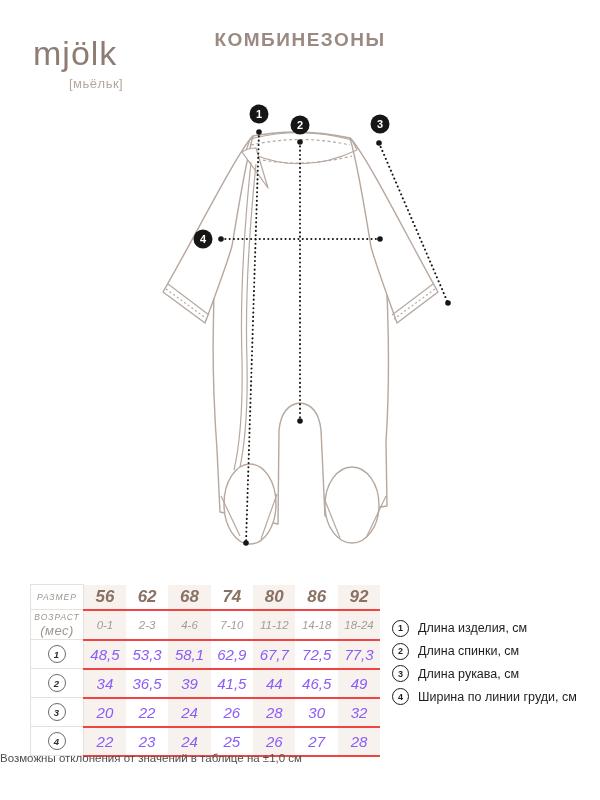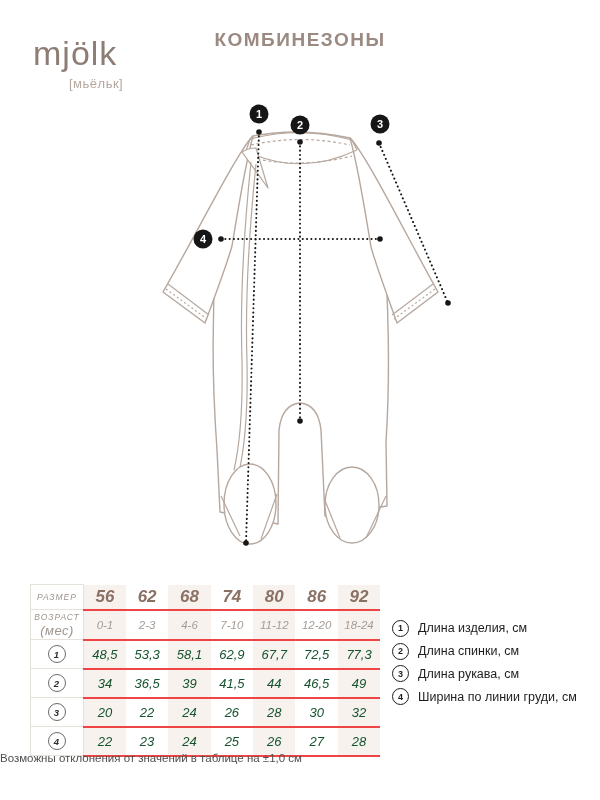--- a/index.html
+++ b/index.html
@@ -22,21 +22,21 @@
   .sizetable td{text-align:center;vertical-align:middle;padding:0;font-style:italic;}
   .sizetable .lab{border:1px solid #e7e1db;color:#9e958e;font-size:8.5px;letter-spacing:1px;}
   .sizetable .lab .sub{font-size:13px;letter-spacing:.5px;display:block;margin-top:1px;}
   .sizetable .beige{background:#f7f2ee;}
   .sizetable .datacell{border-bottom:2px solid #ef4444;}
   .row-size td{height:24px;}
   .row-age  td{height:28px;margin-left:48px;}
   .row-num  td{height:27px;}
   .sizeval{color:#8a7164;font-weight:700;font-size:17px;}
   .ageval{color:#a59c95;font-size:11.5px;}
-  .numval{color:#14532d;font-size:13px;}
+  .numval{color:#8b5cf6;font-size:15px;}
   .circ{display:inline-flex;align-items:center;justify-content:center;
         width:16px;height:16px;border:1px solid #6f6a66;border-radius:50%;
         font-size:9.5px;font-weight:700;color:#2e2e2e;background:#fff;}
   
   .legend{position:absolute;left:392px;top:617px;}
   .legend-item{display:flex;align-items:center;height:22.8px;}
   .legend-circ{flex:0 0 auto;display:inline-flex;align-items:center;justify-content:center;
         width:15px;height:15px;border:1.2px solid #1d1d1d;border-radius:50%;
         font-size:9px;font-weight:700;color:#1d1d1d;margin-right:9px;}
   .legend-label{font-size:12.5px;color:#1d1d1d;white-space:nowrap;text-align:center;}
@@ -159,21 +159,21 @@
   <tr class="row-age">
     <td class="lab">
       <span>ВОЗРАСТ</span>
       <span class="sub">(мес)</span>
     </td>
     <td class="datacell beige ageval">0-1</td>
     <td class="datacell ageval">2-3</td>
     <td class="datacell beige ageval">4-6</td>
     <td class="datacell ageval">7-10</td>
     <td class="datacell beige ageval">11-12</td>
-    <td class="datacell ageval">12-20</td>
+    <td class="datacell ageval">14-18</td>
     <td class="datacell beige ageval">18-24</td>
   </tr>
   <tr class="row-num">
     <td class="lab"><span class="circ">1</span></td>
     <td class="datacell beige numval">48,5</td>
     <td class="datacell numval">53,3</td>
     <td class="datacell beige numval">58,1</td>
     <td class="datacell numval">62,9</td>
     <td class="datacell beige numval">67,7</td>
     <td class="datacell numval">72,5</td>

